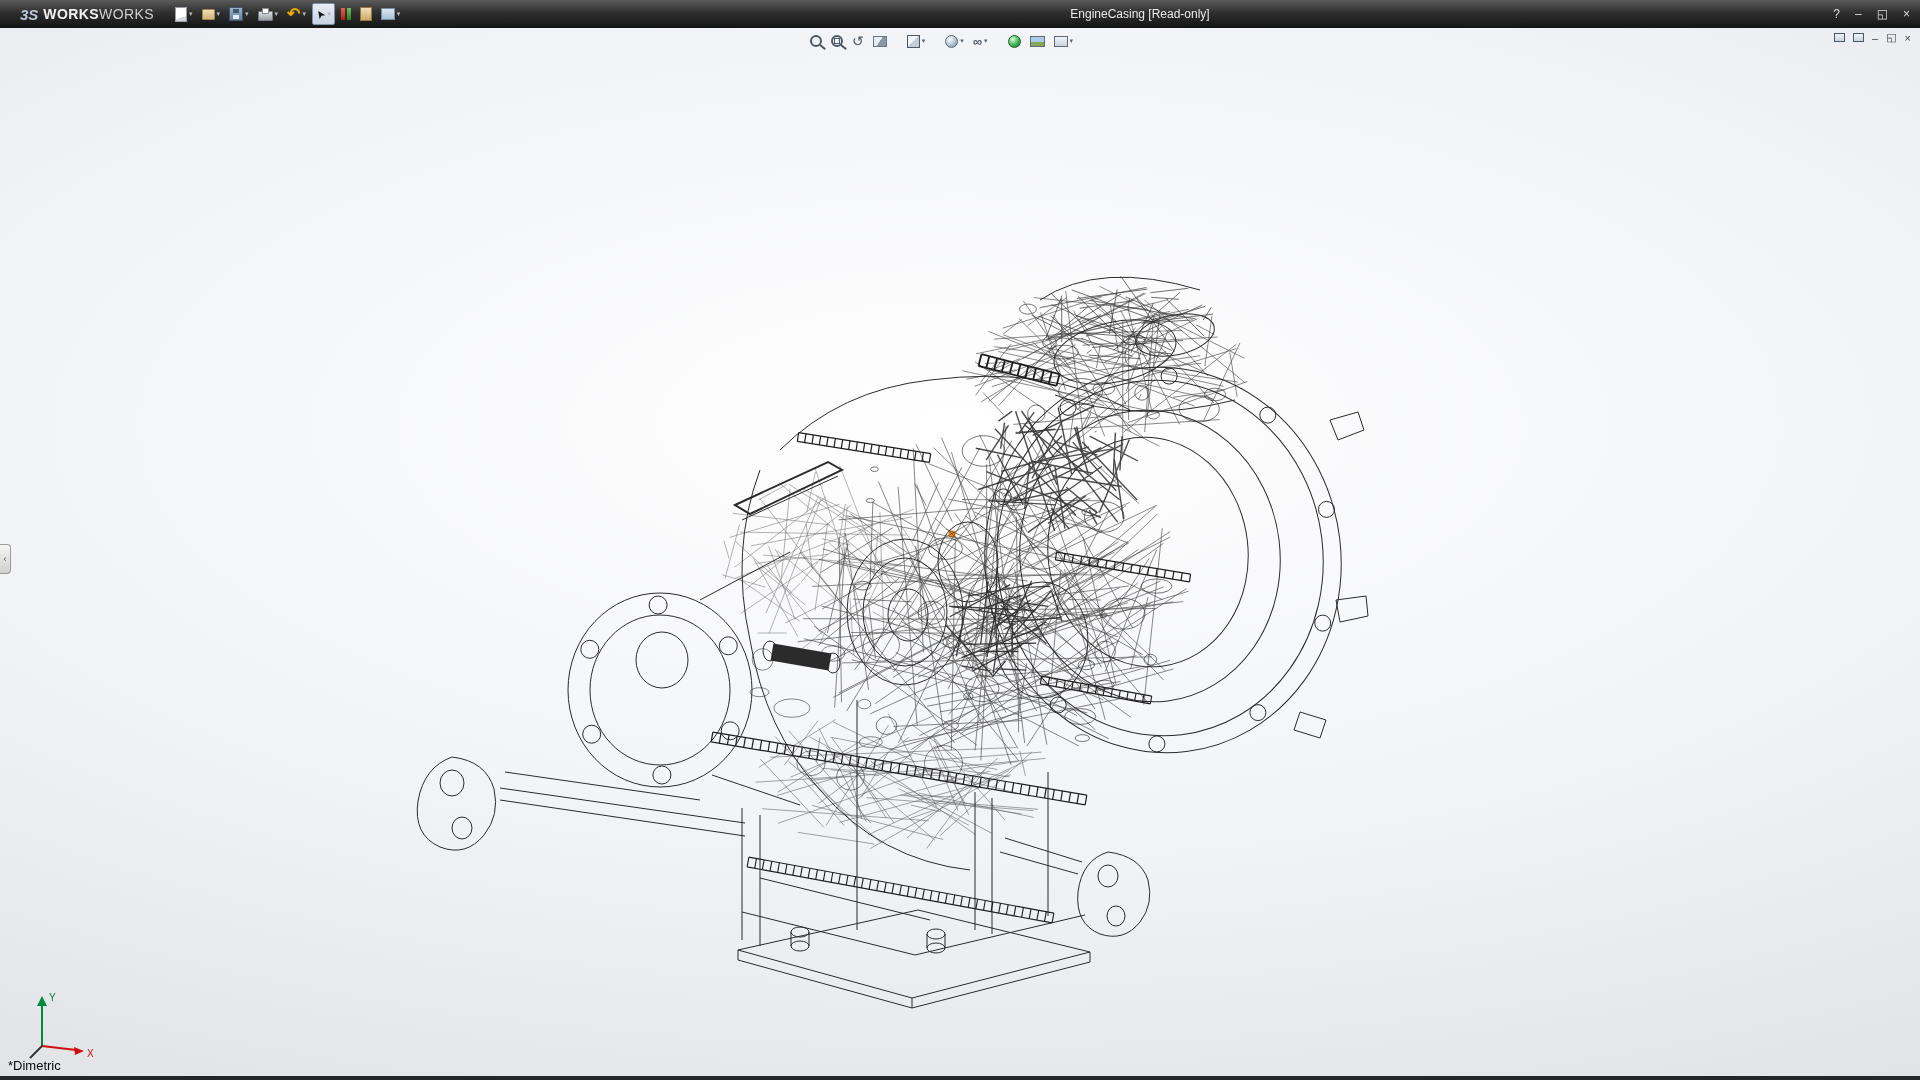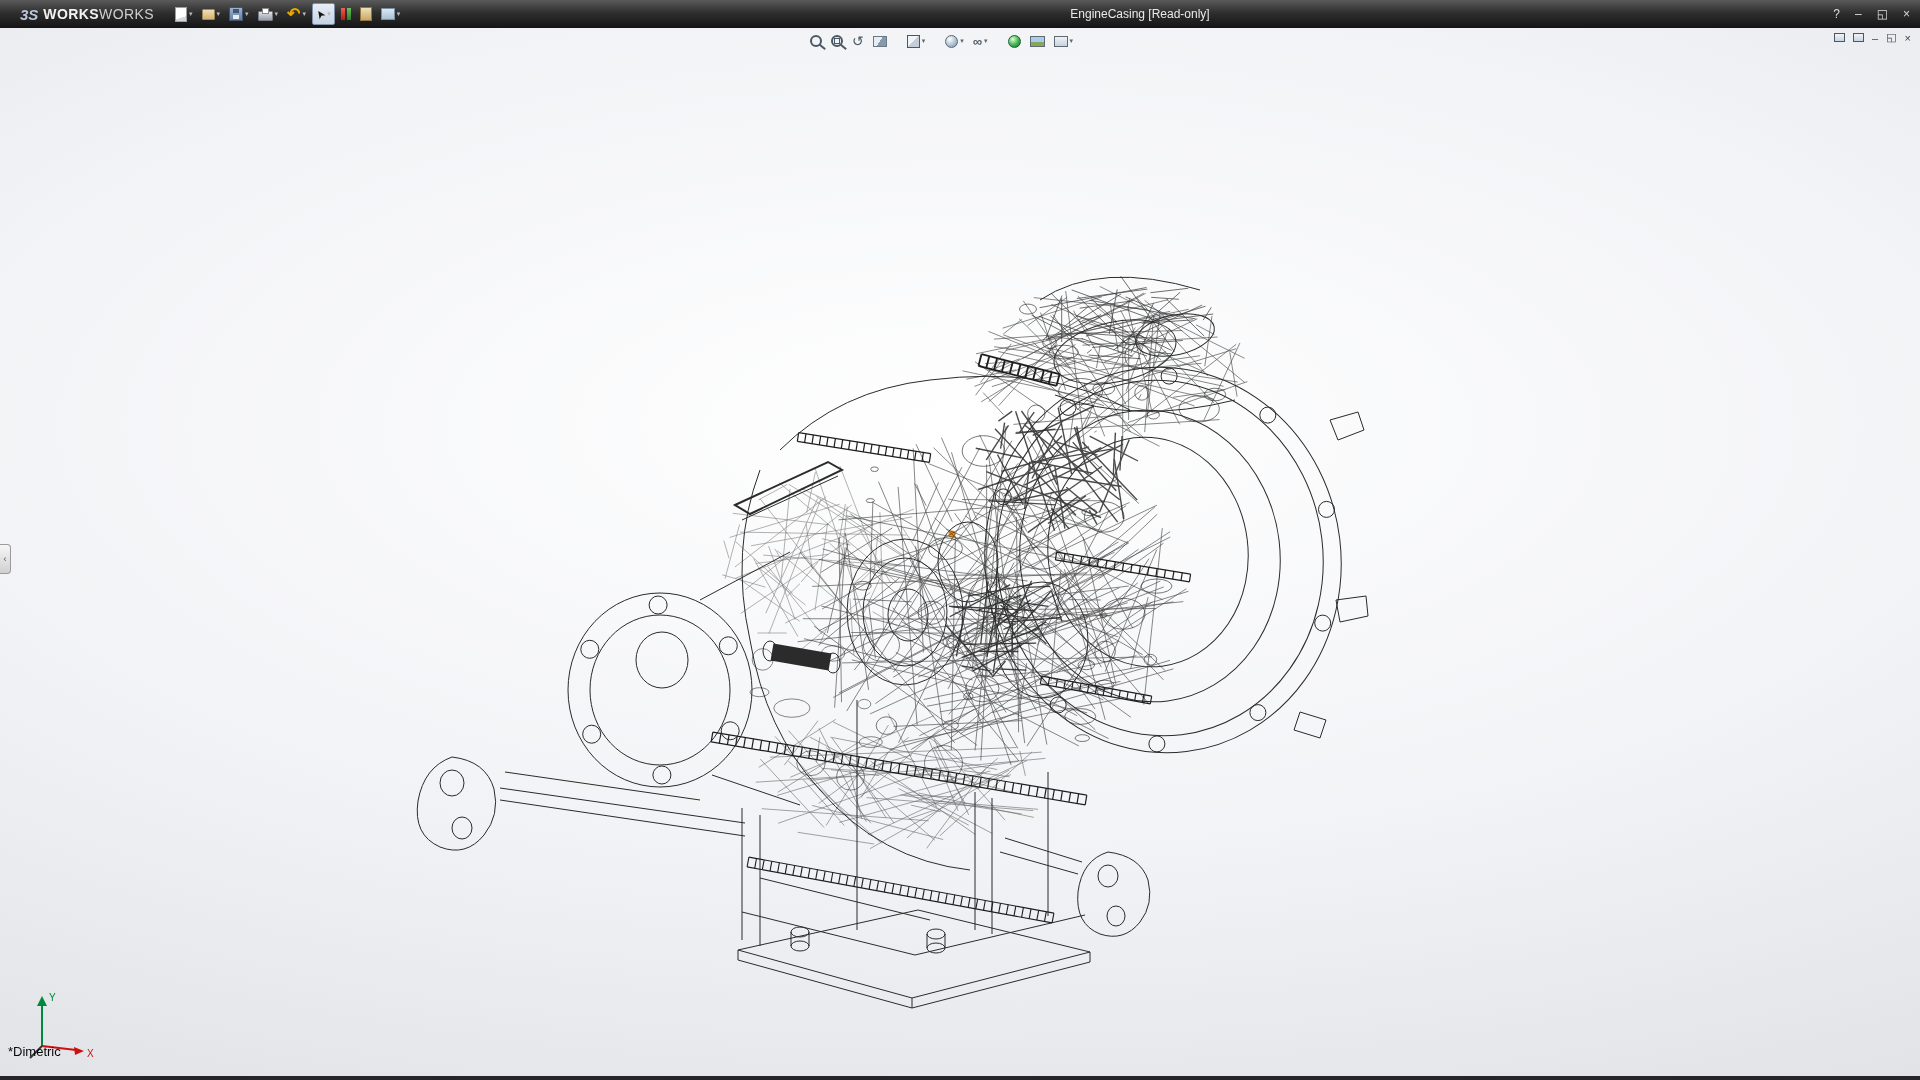--- a/index.html
+++ b/index.html
@@ -67,21 +67,21 @@
   .wbox{display:inline-block;width:11px;height:9px;border:1px solid #4a5866;background:linear-gradient(#f0f4f8,#c8d4e0);}
 
   
   .flyout{position:absolute;left:0;top:544px;width:11px;height:30px;z-index:20;
     background:linear-gradient(#f6f6f6,#d0d0d0);border:1px solid #9a9a9a;border-left:none;
     border-radius:0 4px 4px 0;display:flex;align-items:center;justify-content:center;
     font-size:9px;color:#555;}
 
   
   .triad{position:absolute;left:14px;bottom:16px;z-index:10;}
-  .viewlabel{position:absolute;left:8px;bottom:21px;font-size:13px;color:#0a0a0a;z-index:10;}
+  .viewlabel{position:absolute;left:8px;bottom:7px;font-size:13px;color:#0a0a0a;z-index:10;}
   .bottombar{position:absolute;left:0;right:0;bottom:0;height:4px;background:#26262a;z-index:15;}
 </style>
 </head>
 <body>
 
 <div class="window">
 
   <div class="titlebar">
     <div class="logo">
       <span class="logo-mark">3S</span>

